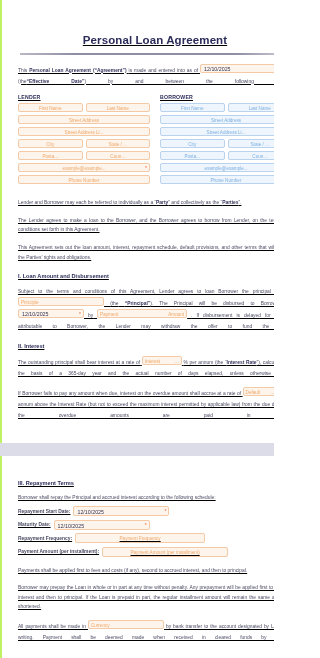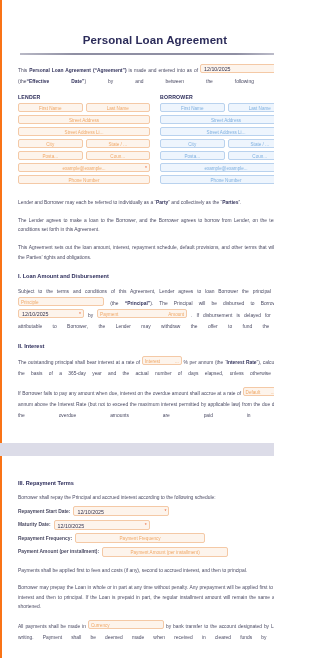--- a/index.html
+++ b/index.html
@@ -9,22 +9,23 @@
     height: 658px;
     background: #ffffff;
     font-family: "Liberation Sans", sans-serif;
     overflow: hidden;
   }
 
   #viewport {
     position: relative;
     width: 274px;
     height: 658px;
-    background: #f97316;
+    background: #bef264;
     overflow: hidden;
+    text-decoration: underline;
   }
 
   
   .page {
     position: relative;
     background: #ffffff;
     margin: 0 2px;
     width: 306px;
     padding: 0 16px;
   }

